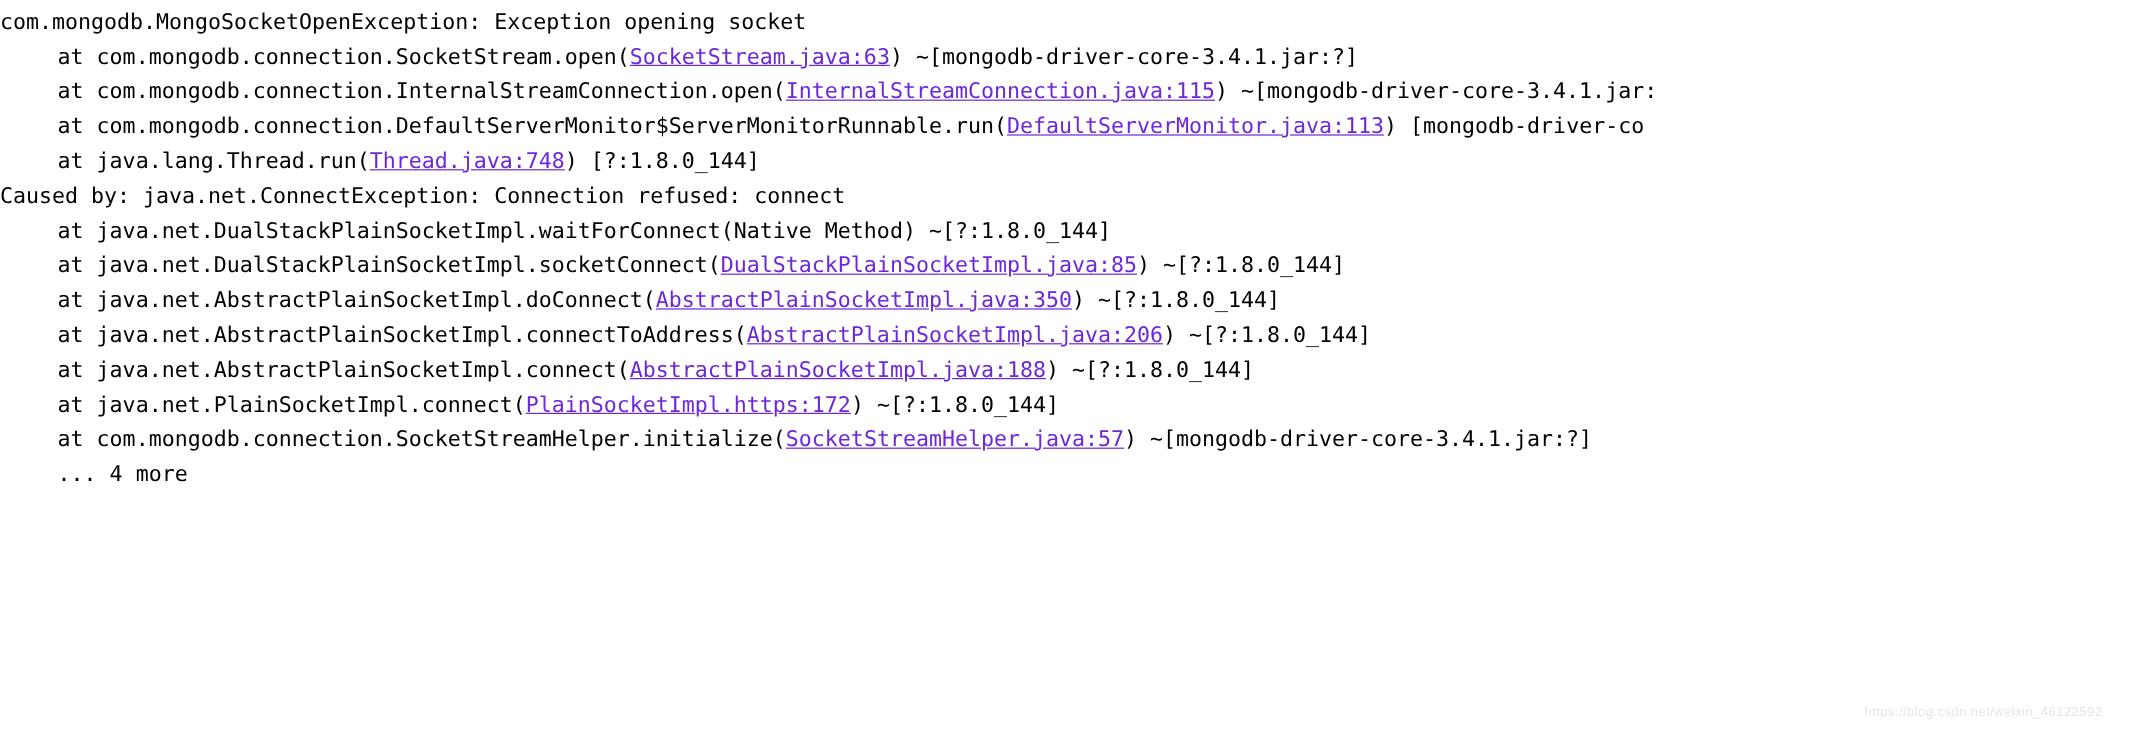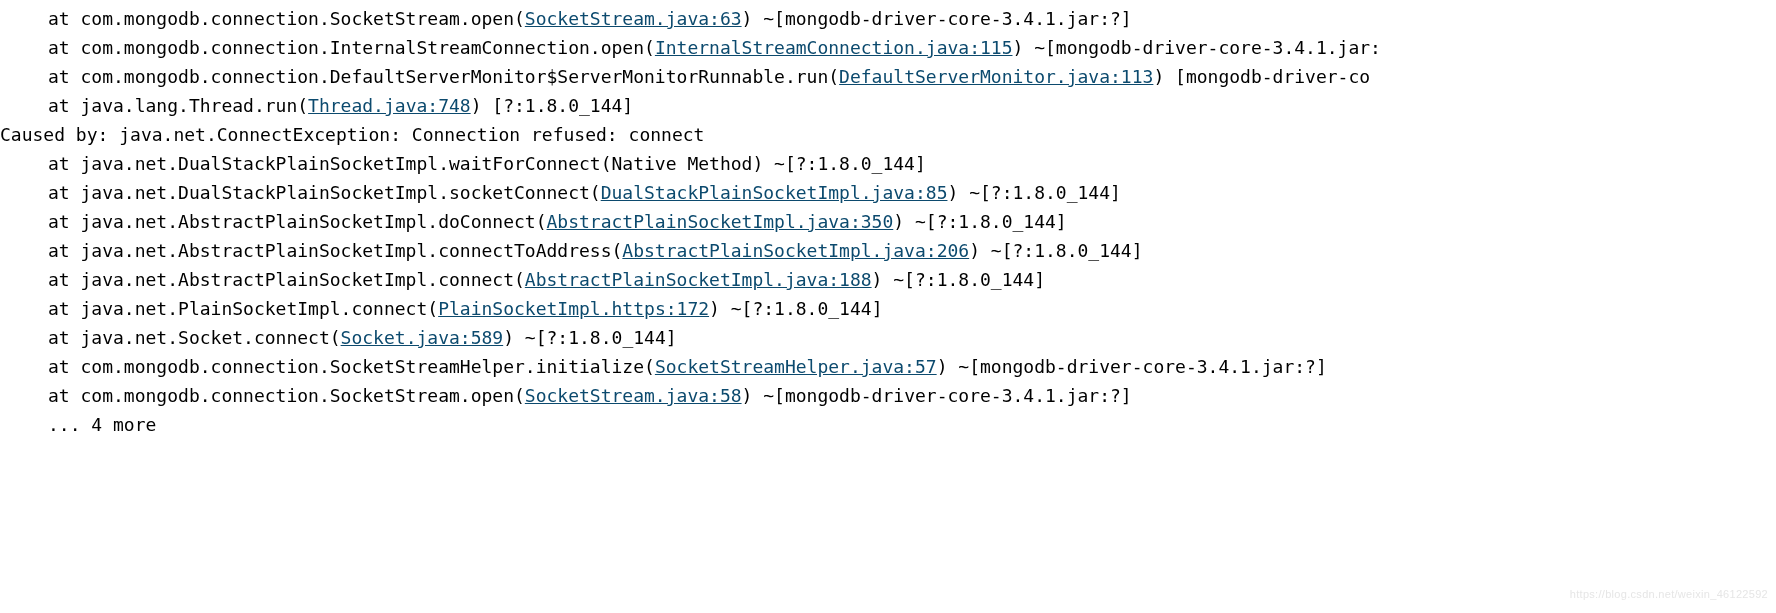--- a/index.html
+++ b/index.html
@@ -14,38 +14,41 @@
       overflow: hidden;
     }
     .trace-line {
       display: block;
     }
     .indent {
       display: inline-block;
       width: 48px;
     }
     a.src-link {
-      color: #0c4a6e;
+      color: #6d28d9;
       text-decoration: underline;
     }
     .watermark {
       position: absolute;
-      right: 8px;
+      right: 24px;
       bottom: 4px;
       font-size: 11px;
       color: #e6e6e6;
       font-family: Arial, sans-serif;
       letter-spacing: .3px;
     }
   </style>
 </head>
 <body>
 
 <div class="trace">
 
+  <div class="trace-line">
+    <span>com.mongodb.MongoSocketOpenException: Exception opening socket</span>
+  </div>
 
   <div class="trace-line">
     <span class="indent"></span><span>at com.mongodb.connection.SocketStream.open(</span><a class="src-link">SocketStream.java:63</a><span>) ~[mongodb-driver-core-3.4.1.jar:?]</span>
   </div>
   <div class="trace-line">
     <span class="indent"></span><span>at com.mongodb.connection.InternalStreamConnection.open(</span><a class="src-link">InternalStreamConnection.java:115</a><span>) ~[mongodb-driver-core-3.4.1.jar:</span>
   </div>
   <div class="trace-line">
     <span class="indent"></span><span>at com.mongodb.connection.DefaultServerMonitor$ServerMonitorRunnable.run(</span><a class="src-link">DefaultServerMonitor.java:113</a><span>) [mongodb-driver-co</span>
   </div>
@@ -69,27 +72,21 @@
   <div class="trace-line">
     <span class="indent"></span><span>at java.net.AbstractPlainSocketImpl.connectToAddress(</span><a class="src-link">AbstractPlainSocketImpl.java:206</a><span>) ~[?:1.8.0_144]</span>
   </div>
   <div class="trace-line">
     <span class="indent"></span><span>at java.net.AbstractPlainSocketImpl.connect(</span><a class="src-link">AbstractPlainSocketImpl.java:188</a><span>) ~[?:1.8.0_144]</span>
   </div>
   <div class="trace-line">
     <span class="indent"></span><span>at java.net.PlainSocketImpl.connect(</span><a class="src-link">PlainSocketImpl.https:172</a><span>) ~[?:1.8.0_144]</span>
   </div>
   <div class="trace-line">
-    <span class="indent"></span><span>at java.net.Socket.connect(</span><a class="src-link">Socket.java:589</a><span>) ~[?:1.8.0_144]</span>
-  </div>
-  <div class="trace-line">
     <span class="indent"></span><span>at com.mongodb.connection.SocketStreamHelper.initialize(</span><a class="src-link">SocketStreamHelper.java:57</a><span>) ~[mongodb-driver-core-3.4.1.jar:?]</span>
-  </div>
-  <div class="trace-line">
-    <span class="indent"></span><span>at com.mongodb.connection.SocketStream.open(</span><a class="src-link">SocketStream.java:58</a><span>) ~[mongodb-driver-core-3.4.1.jar:?]</span>
   </div>
 
   <div class="trace-line">
     <span class="indent"></span><span>... 4 more</span>
   </div>
 
 </div>
 
 <div class="watermark">https://blog.csdn.net/weixin_46122592</div>
 

